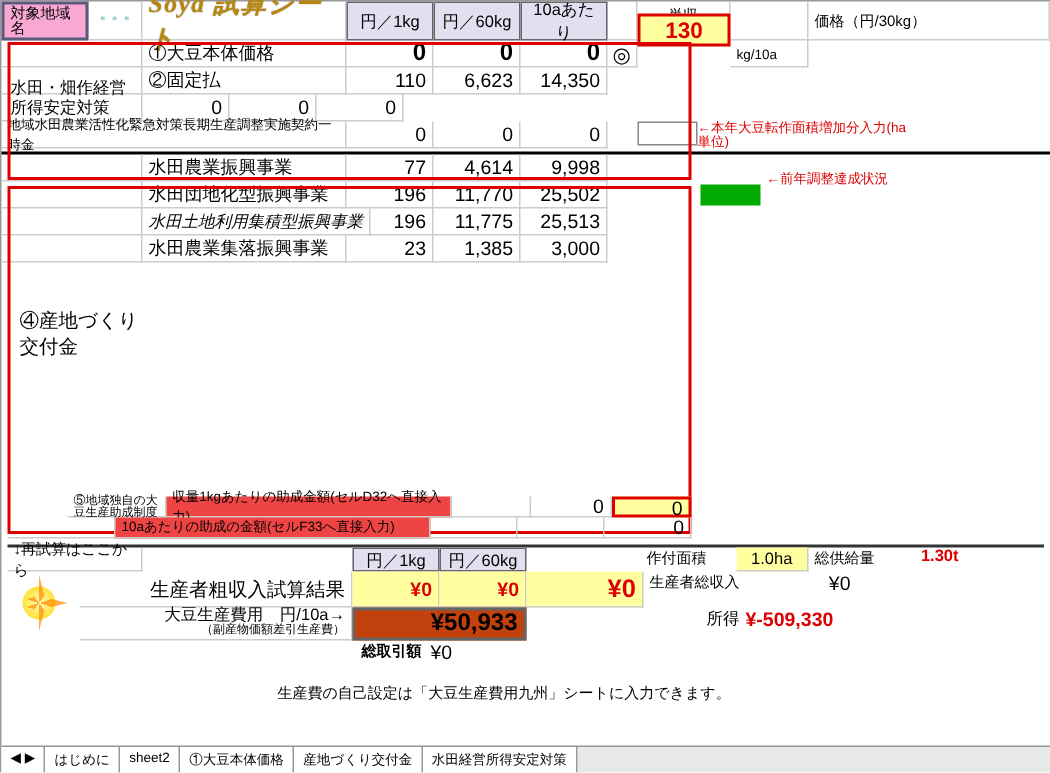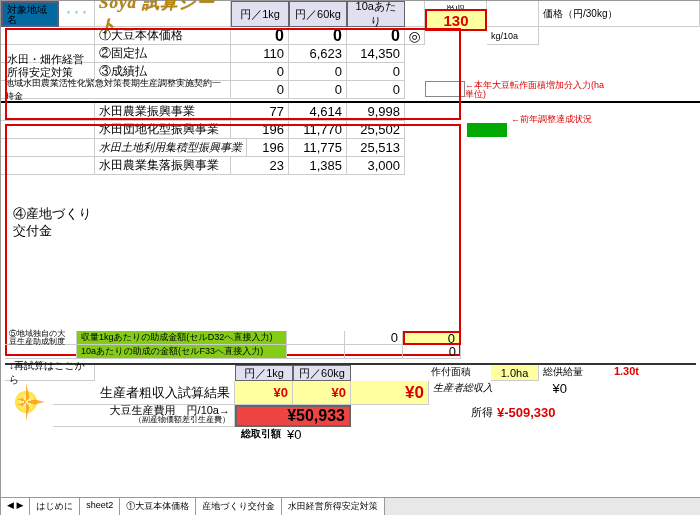--- a/index.html
+++ b/index.html
@@ -1,31 +1,31 @@
 <!DOCTYPE html>
 <html><head>
 <meta charset="utf-8">
 <style>
 * { box-sizing: border-box; margin: 0; padding: 0; }
 body { font-family: "MS PGothic", sans-serif; font-size: 11px; background: #fff; width: 700px; height: 515px; position: relative; overflow: hidden; }
 .container { position: relative; width: 100%; height: 100%; border-top: 1px solid #999; border-left: 1px solid #999; }
 .row { display: flex; align-items: stretch; }
 .cell { border-right: 1px solid #ccc; border-bottom: 1px solid #ccc; padding: 2px 4px; display: flex; align-items: center; }
-.hdr-gray { background: #0369a1; border: 2px solid #5a5a7a; font-size: 10px; }
+.hdr-gray { background: #f9a8d4; border: 2px solid #5a5a7a; font-size: 10px; }
 .title { font-family: serif; font-size: 17px; font-style: italic; font-weight: bold; color: #b8860b; text-shadow: 0 0 1px #888; letter-spacing: 1px; }
 .blue-star { color: #6bb; font-size: 8px; }
 .colhead { background: #e0e0f0; border: 1px solid #666; text-align: center; justify-content: center; font-size: 11px; }
 .red-box { position: absolute; border: 2px solid #d00; pointer-events: none; }
 .num { justify-content: flex-end; font-family: Arial; font-size: 13px; }
 .big { font-size: 16px; font-weight: bold; }
 .lbl { font-size: 12px; }
 .lbl-sm { font-size: 10px; }
 .yen-red { color: #d00; font-weight: bold; font-family: Arial; }
 .yellow-box { background: #ffffa0; border: 2px solid #d00; }
-.cyan { background: #84cc16; }
+.cyan { background: #ef4444; }
 .blue-box { background: #4a90d9; color: #fff; font-size: 9px; padding: 3px; text-align: center; }
 .double-circle { font-size: 14px; color: #000; }
 .sun { width: 38px; height: 38px; position: relative; }
 .sun::before { content: ""; position: absolute; width: 22px; height: 22px; background: radial-gradient(#fffac0, #ffd700); border-radius: 50%; top: 8px; left: 8px; }
 .sun::after { content: ""; position: absolute; width: 38px; height: 38px; background: conic-gradient(#ff8c00 0 10%, transparent 10% 20%, #ff8c00 20% 30%, transparent 30% 40%, #ff8c00 40% 50%, transparent 50% 60%, #ff8c00 60% 70%, transparent 70% 80%, #ff8c00 80% 90%, transparent 90% 100%); clip-path: polygon(50% 0%, 60% 40%, 100% 50%, 60% 60%, 50% 100%, 40% 60%, 0% 50%, 40% 40%); opacity: 0.7; }
 .tabs { position: absolute; bottom: 0; left: 0; right: 0; height: 18px; background: #e8e8e8; display: flex; font-size: 9px; border-top: 1px solid #999; }
 .tab { padding: 2px 6px; border-right: 1px solid #999; background: #fff; cursor: pointer; }
 .tab.active { background: #fff; }
 .red-note { color: #d00; font-size: 9px; }
 </style>
@@ -81,21 +81,20 @@
   <div class="cell lbl" style="width:136px;">②固定払</div>
   <div class="cell num" style="width:58px;">110</div>
   <div class="cell num" style="width:58px;">6,623</div>
   <div class="cell num" style="width:58px;">14,350</div>
 </div>
 
 <div style="position:absolute; top:52px; left:6px; width:86px; font-size:11px; line-height:1.2;">水田・畑作経営所得安定対策</div>
 
 <div class="row" style="height:18px;">
   <div class="cell" style="width:94px;"></div>
-  <div class="cell lbl" style="width:136px;">③成績払</div>
   <div class="cell num" style="width:58px;">0</div>
   <div class="cell num" style="width:58px;">0</div>
   <div class="cell num" style="width:58px;">0</div>
 </div>
 
 <div class="row" style="height:18px;">
   <div class="cell lbl-sm" style="width:230px; font-size:9px;">地域水田農業活性化緊急対策長期生産調整実施契約一時金</div>
   <div class="cell num" style="width:58px;">0</div>
   <div class="cell num" style="width:58px;">0</div>
   <div class="cell num" style="width:58px;">0</div>
@@ -137,21 +136,21 @@
   <div class="cell num" style="width:58px;">3,000</div>
 </div>
 </div>
 
 <div style="position:absolute; top:205px; left:12px; font-size:13px; width:80px; line-height:1.3;">④産地づくり交付金</div>
 
 <div class="red-box" style="top:123px; left:4px; width:456px; height:232px;"></div>
 
 <div style="position:absolute; top:330px; left:4px; width:456px;">
   <div class="row" style="height:14px;">
-    <div class="cell lbl-sm" style="width:72px; font-size:8px; line-height:1;">⑤地域独自の大豆生産助成制度</div>
+    <div class="cell lbl-sm" style="width:72px; font-size:8px; line-height:1;margin-left:40px;">⑤地域独自の大豆生産助成制度</div>
     <div class="cell cyan lbl-sm" style="width:210px; font-size:9px;">収量1kgあたりの助成金額(セルD32へ直接入力)</div>
     <div class="cell num" style="width:58px;"></div>
     <div class="cell num" style="width:58px;">0</div>
     <div class="cell num" style="width:58px; border:2px solid #d00; background:#ffffa0;">0</div>
   </div>
   <div class="row" style="height:14px;">
     <div class="cell" style="width:72px;"></div>
     <div class="cell cyan lbl-sm" style="width:210px; font-size:9px;">10aあたりの助成の金額(セルF33へ直接入力)</div>
     <div class="cell num" style="width:58px;"></div>
     <div class="cell num" style="width:58px;"></div>
@@ -173,44 +172,45 @@
   </div>
 
   <div class="row" style="height:24px;">
     <div style="width:48px; padding:2px;">
           <div class="sun"></div>
         </div>
     <div class="cell" style="width:182px; justify-content:flex-end; font-size:13px;">生産者粗収入試算結果</div>
     <div class="cell num yen-red" style="width:58px; background:#ffffa0;">¥0</div>
     <div class="cell num yen-red" style="width:58px; background:#ffffa0;">¥0</div>
     <div class="cell num yen-red" style="width:78px; font-size:17px; background:#ffffa0;">¥0</div>
-    <div style="width:68px; font-size:10px; text-align:right; padding-right:4px;font-style:italic;">生産者総収入</div>
+    <div style="width:68px; font-size:10px; text-align:right; padding-right:4px;">生産者総収入</div>
     <div class="num" style="width:70px; text-align:right;">¥0</div>
   </div>
 
   <div class="row" style="height:22px;">
     <div style="width:48px;"></div>
     <div class="cell" style="width:182px; justify-content:flex-end; font-size:11px; flex-direction:column; align-items:flex-end; line-height:1;">
       <span>大豆生産費用　円/10a→</span>
       <span style="font-size:8px;">（副産物価額差引生産費）</span>
     </div>
-    <div class="cell num" style="width:116px; font-size:16px; font-weight:bold; background:#ef4444; border:2px solid #666;">¥50,933</div>
+    <div class="cell num" style="width:116px; font-size:16px; font-weight:bold; background:#c2410c; border:2px solid #666;">¥50,933</div>
     <div style="width:78px;"></div>
     <div style="width:68px; font-size:11px; text-align:right; padding-right:4px;">所得</div>
     <div class="yen-red num" style="width:90px;">¥-509,330</div>
   </div>
 
   <div class="row" style="height:28px;">
     <div style="width:230px;"></div>
     <div style="width:52px; font-size:10px; text-align:center;font-weight:bold;">総取引額</div>
     <div class="num" style="width:90px;">¥0</div>
   </div>
 
   <div class="row" style="height:16px;">
     <div style="width:180px;"></div>
+    <div style="font-size:10px;">生産費の自己設定は「大豆生産費用九州」シートに入力できます。</div>
   </div>
 </div>
 
 <div class="tabs">
   <div class="tab">◀ ▶</div>
   <div class="tab">はじめに</div>
   <div class="tab active">sheet2</div>
   <div class="tab">①大豆本体価格</div>
   <div class="tab">産地づくり交付金</div>
   <div class="tab">水田経営所得安定対策</div>

